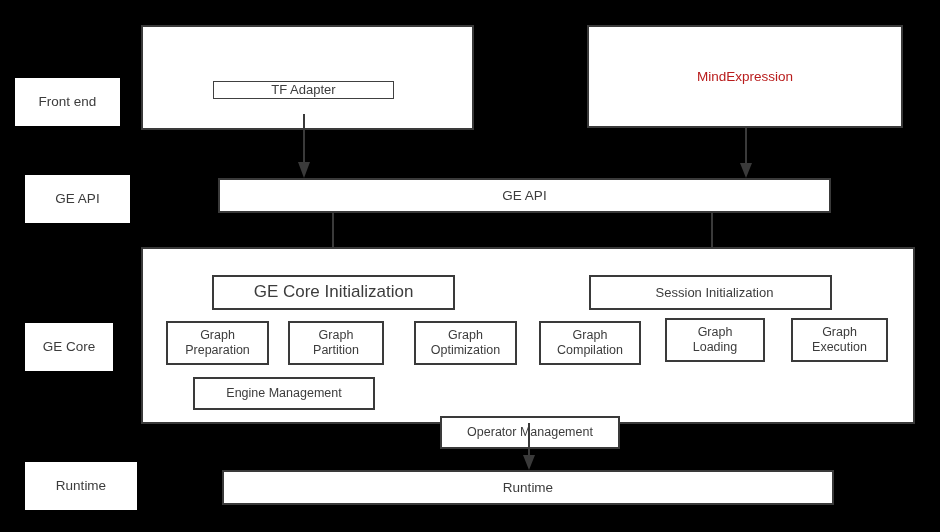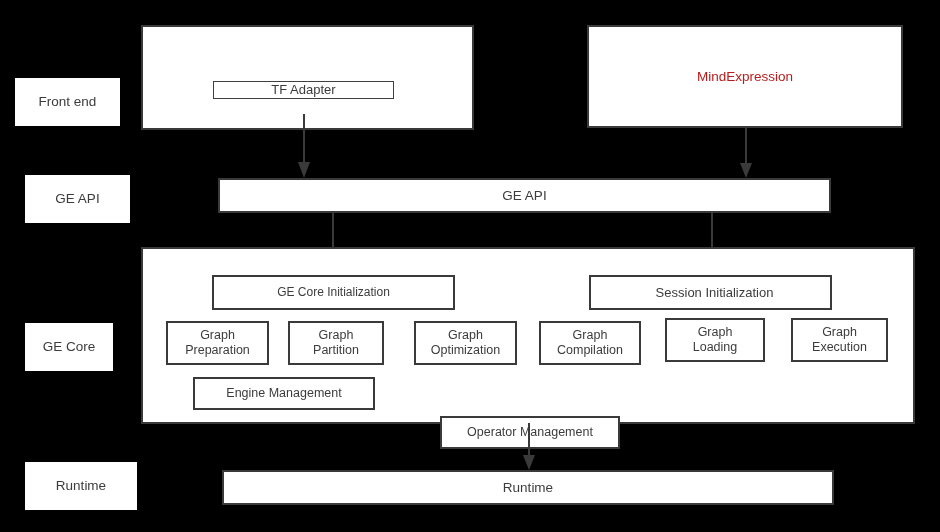--- a/index.html
+++ b/index.html
@@ -119,21 +119,21 @@
 
   <div class="arrow" style="left:703px; top:212px;">
     <svg width="18" height="66" viewBox="0 0 18 66">
       <line x1="9" y1="0" x2="9" y2="52" stroke="#3a3a3a" stroke-width="2"></line>
       <polygon points="9,64 3,48 15,48" fill="#3a3a3a"></polygon>
     </svg>
   </div>
 
   <div class="box group framed" style="left:141px; top:247px; width:774px; height:177px;"></div>
 
-  <div class="box framed" style="left:212px; top:275px; width:243px; height:35px; font-size:12px;">
+  <div class="box framed" style="left:212px; top:275px; width:243px; height:35px; font-size:17px;">
     <span>GE Core Initialization</span>
   </div>
 
   <div class="box framed" style="left:589px; top:275px; width:243px; height:35px; font-size:13px;padding-left:8px;">
     <span>Session Initialization</span>
   </div>
 
   <div class="box framed" style="left:166px; top:321px; width:103px; height:44px; font-size:12.5px;">
     <span>Graph
 Preparation</span>

